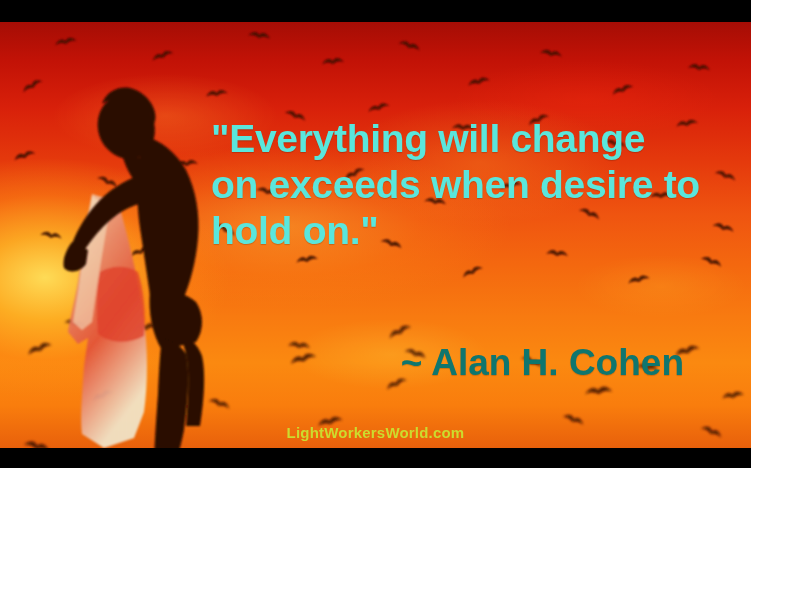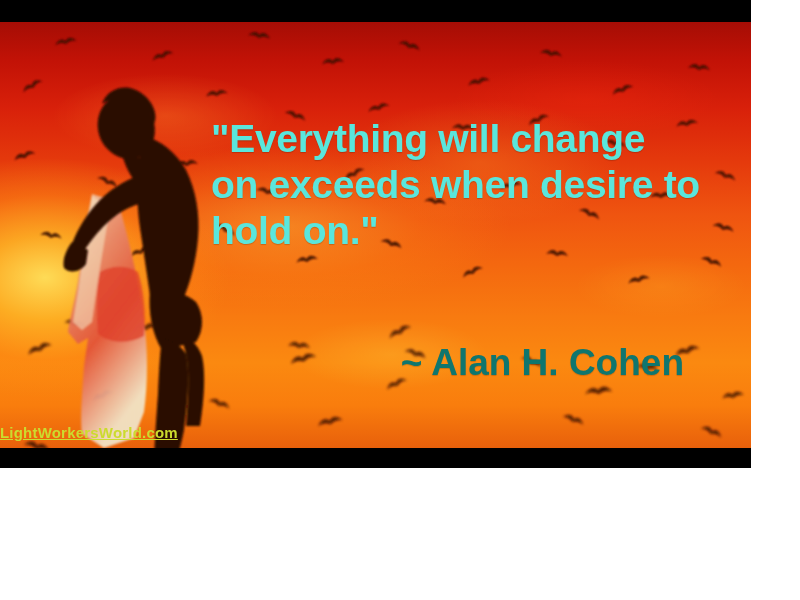--- a/index.html
+++ b/index.html
@@ -105,27 +105,27 @@
     font-size:37px;
     line-height:44px;
     white-space:nowrap;
     z-index:10;
     text-shadow:0 1px 1px rgba(0,0,0,0.18);
     margin-top:41px;
   }
   .watermark{
     position:absolute;
     left:0; top:424px; width:100%;
+    text-align:center;
     color:#ccdb2e;
     font-family:"Liberation Sans", sans-serif;
     font-weight:bold;
     font-size:15px;
     letter-spacing:0.2px;
     z-index:10;
-    text-decoration:underline;
   }
 </style>
 </head>
 <body>
 
 <div class="photo-frame">
 
   <div class="sky">
     <div class="sky-haze"></div>
 

